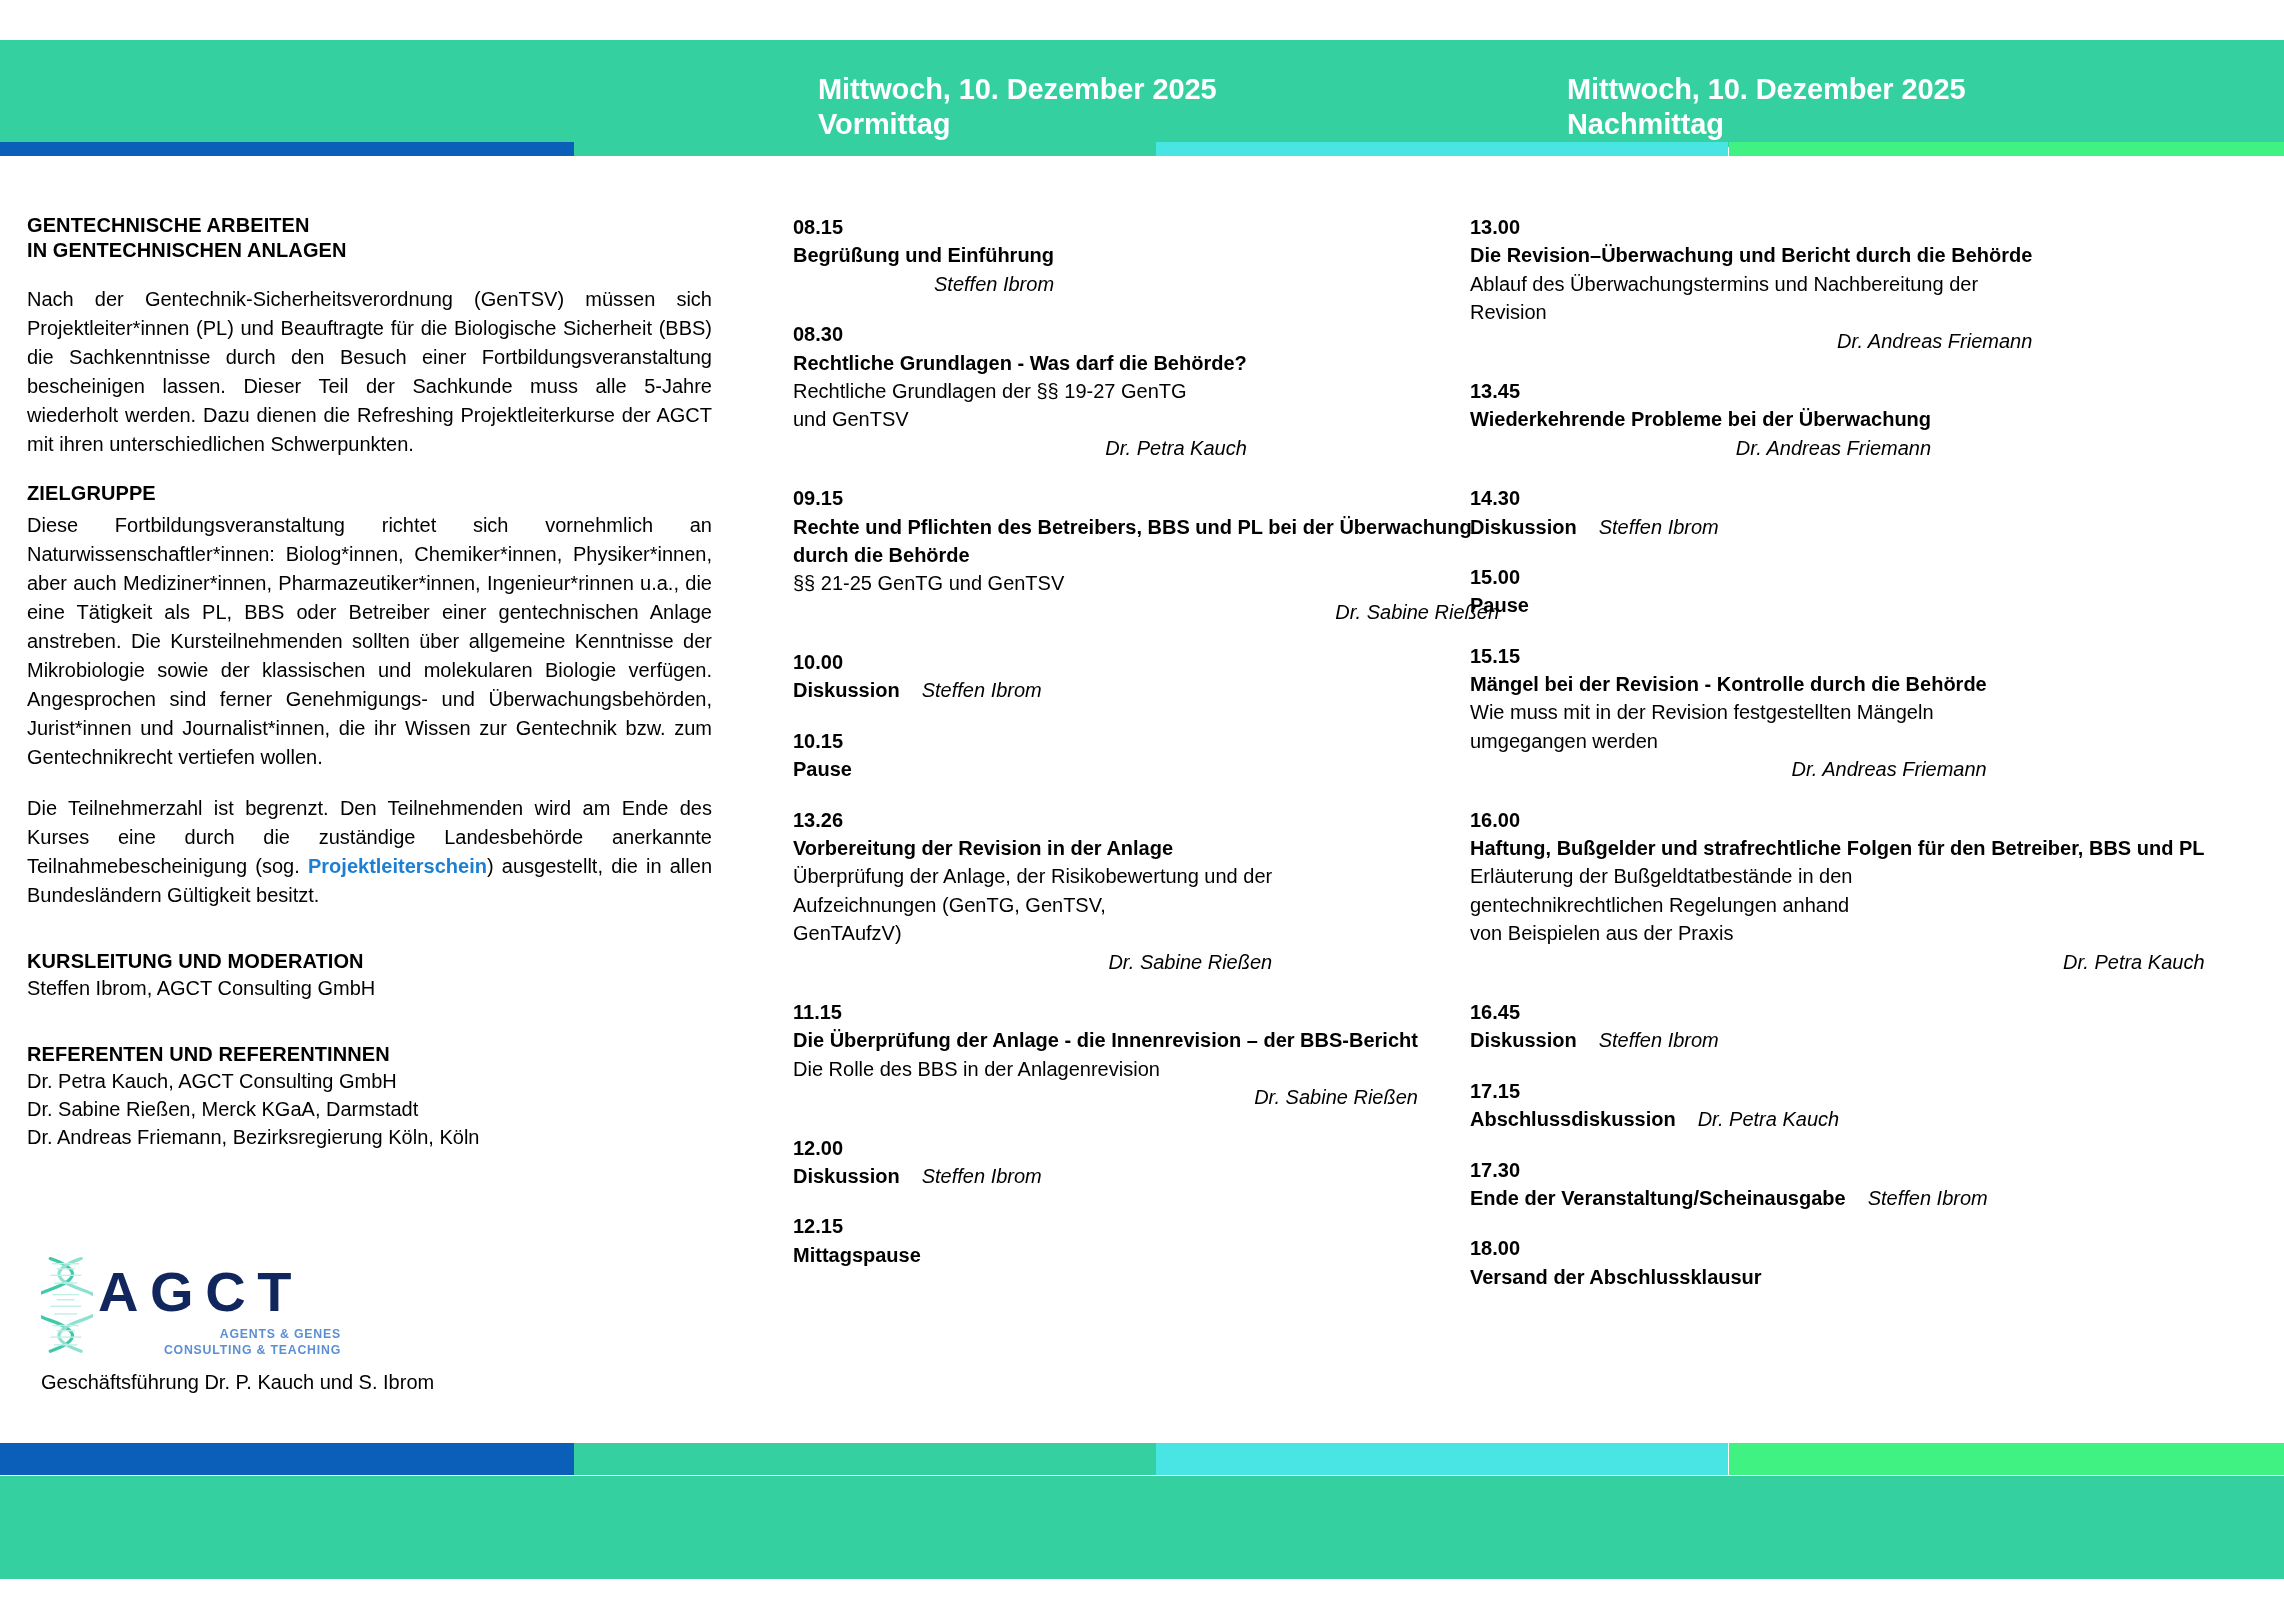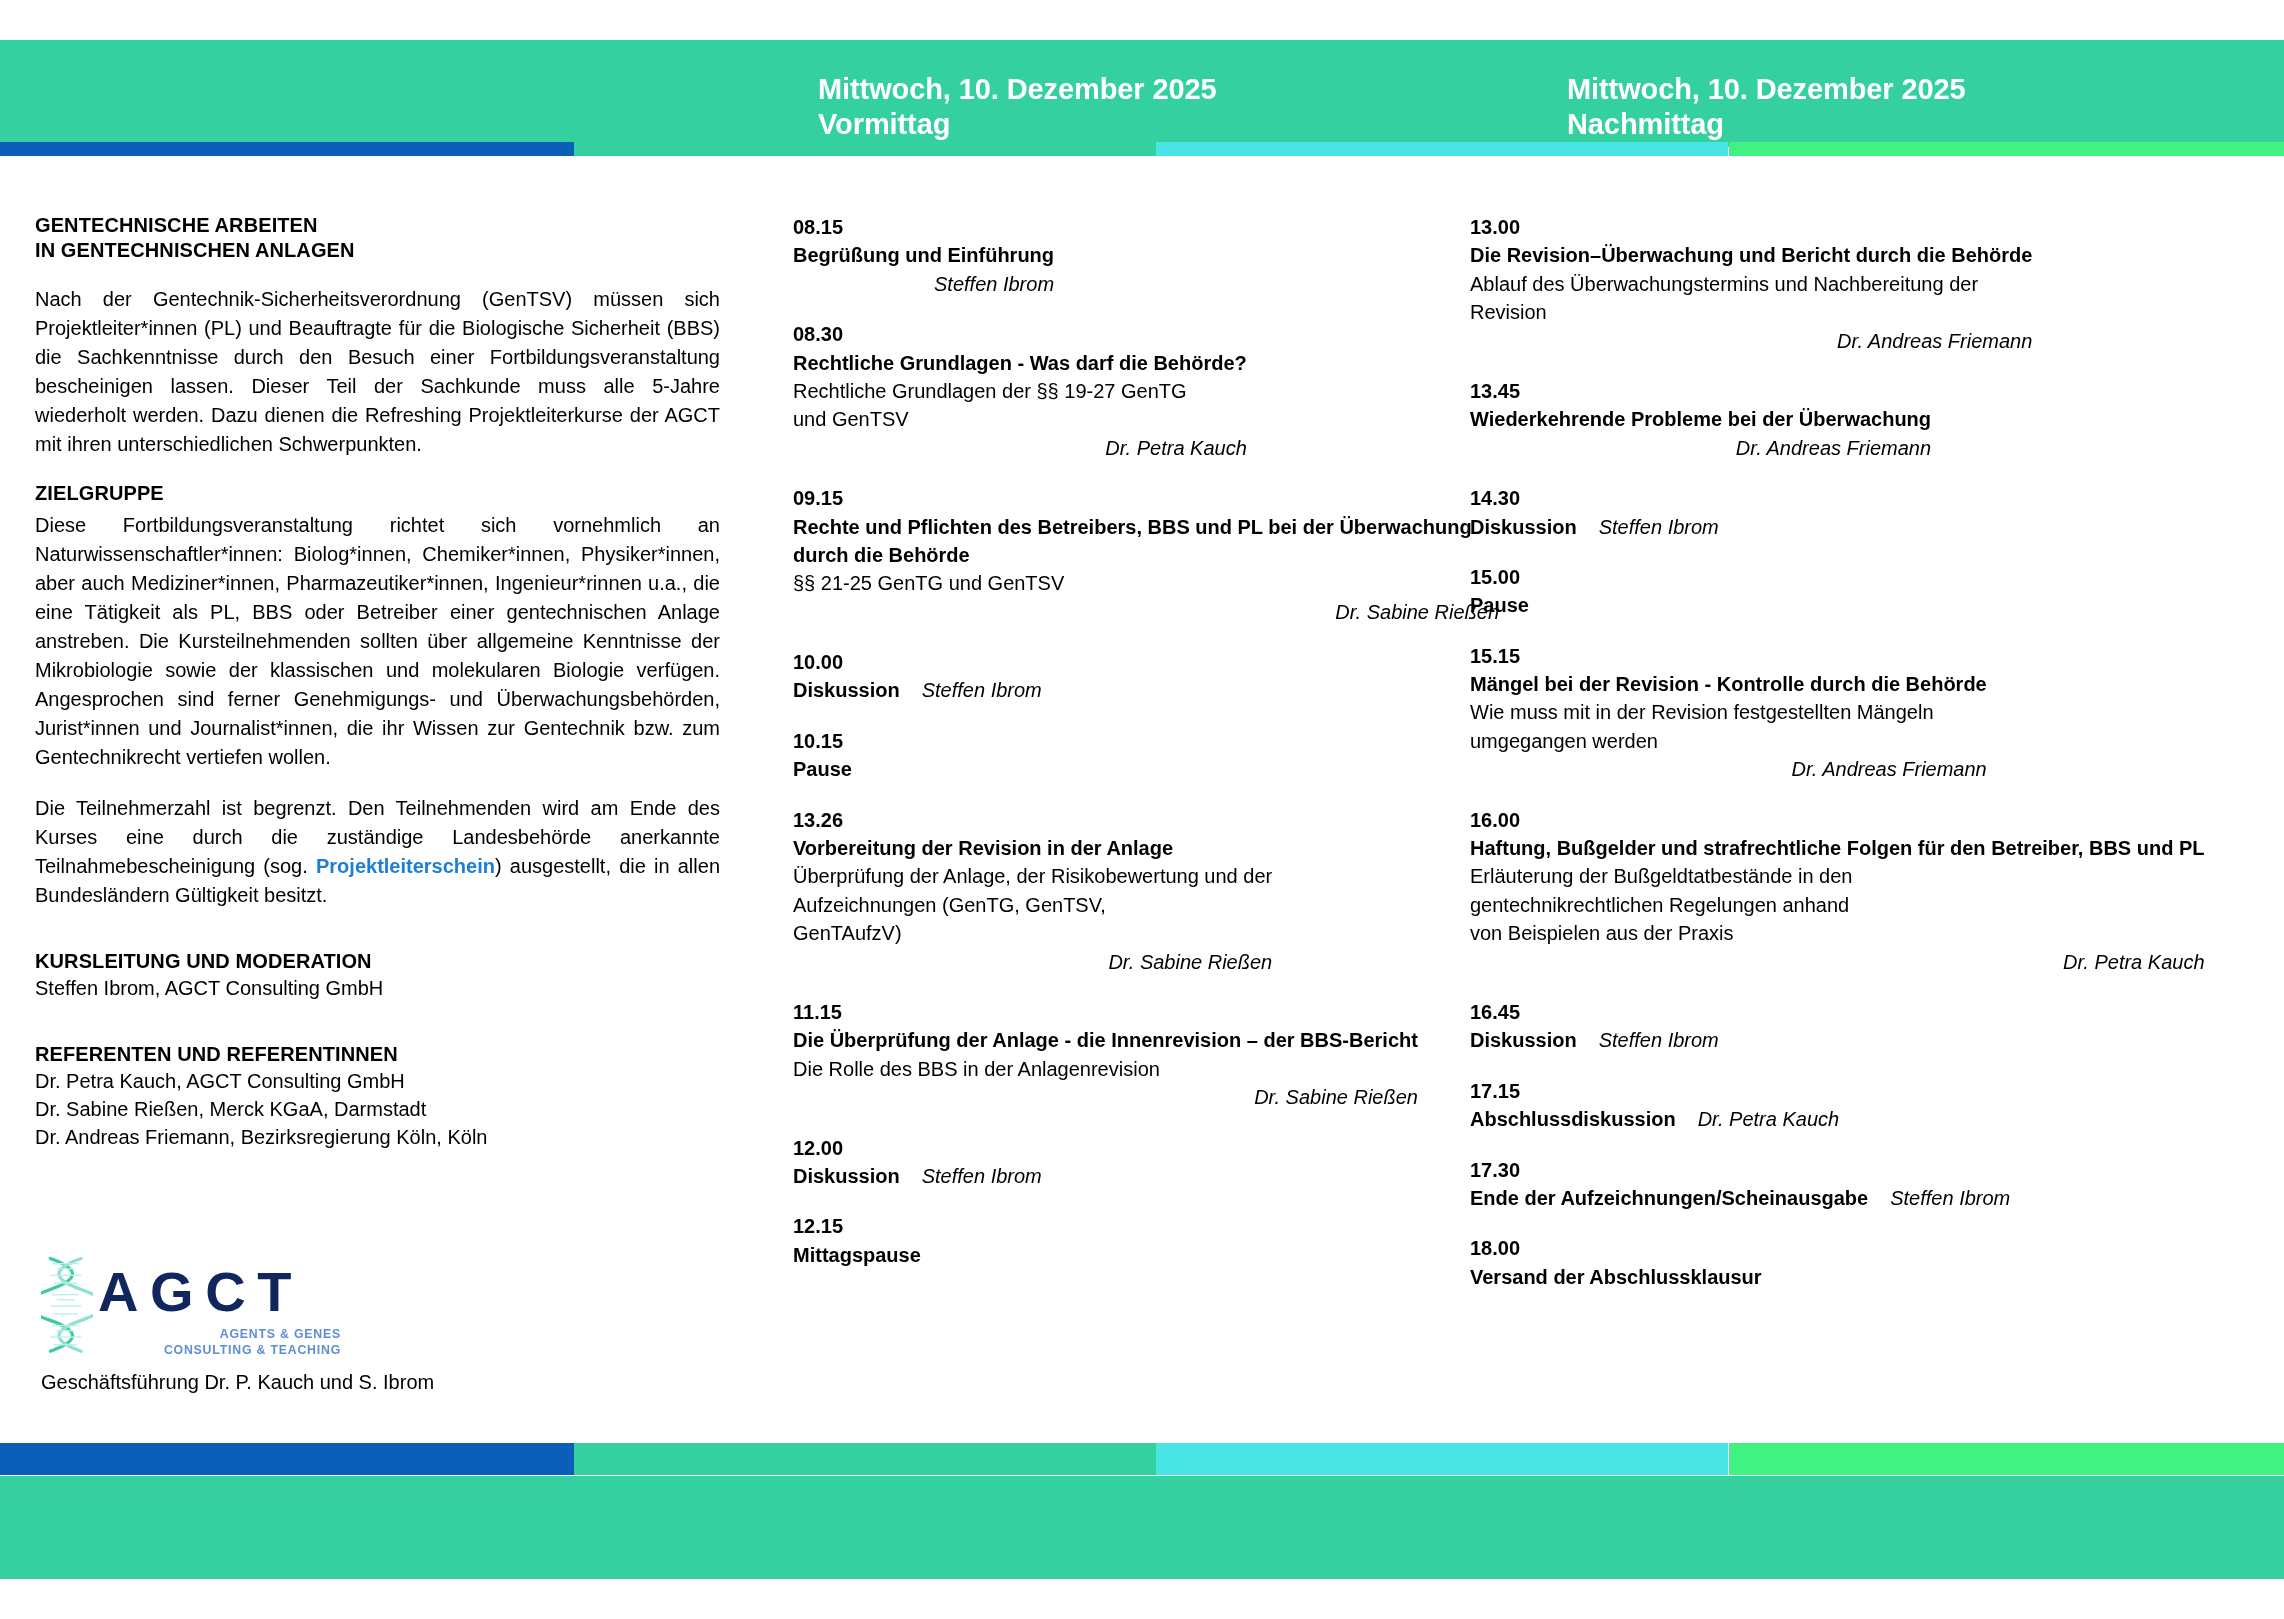--- a/index.html
+++ b/index.html
@@ -66,21 +66,21 @@
   .footer-band {
     position: absolute;
     left: 0; top: 1476px;
     width: 2284px; height: 103px;
     background: #35D0A0;
   }
 
   
   #left-column {
     position: absolute;
-    left: 35px; top: 213px;
+    left: 27px; top: 213px;
     width: 685px;
   }
   .sec-heading {
     font-weight: bold;
     font-size: 20px;
     line-height: 1.25;
     font-stretch: condensed;
     margin: 0;
     white-space: pre-line;
     letter-spacing: 0.1px;
@@ -407,21 +407,21 @@
     <div class="sched-item inline-row">
       <div class="sched-time">17.15</div>
       <div class="sched-body">
         <p class="sched-title">Abschlussdiskussion</p>
         <p class="sched-speaker">Dr. Petra Kauch</p>
       </div>
     </div>
     <div class="sched-item inline-row">
       <div class="sched-time">17.30</div>
       <div class="sched-body">
-        <p class="sched-title">Ende der Aufzeichnungen/Scheinausgabe</p>
+        <p class="sched-title">Ende der Veranstaltung/Scheinausgabe</p>
         <p class="sched-speaker">Steffen Ibrom</p>
       </div>
     </div>
     <div class="sched-item inline-row">
       <div class="sched-time">18.00</div>
       <div class="sched-body">
         <p class="sched-title">Versand der Abschlussklausur</p>
       </div>
     </div>
   </div>

